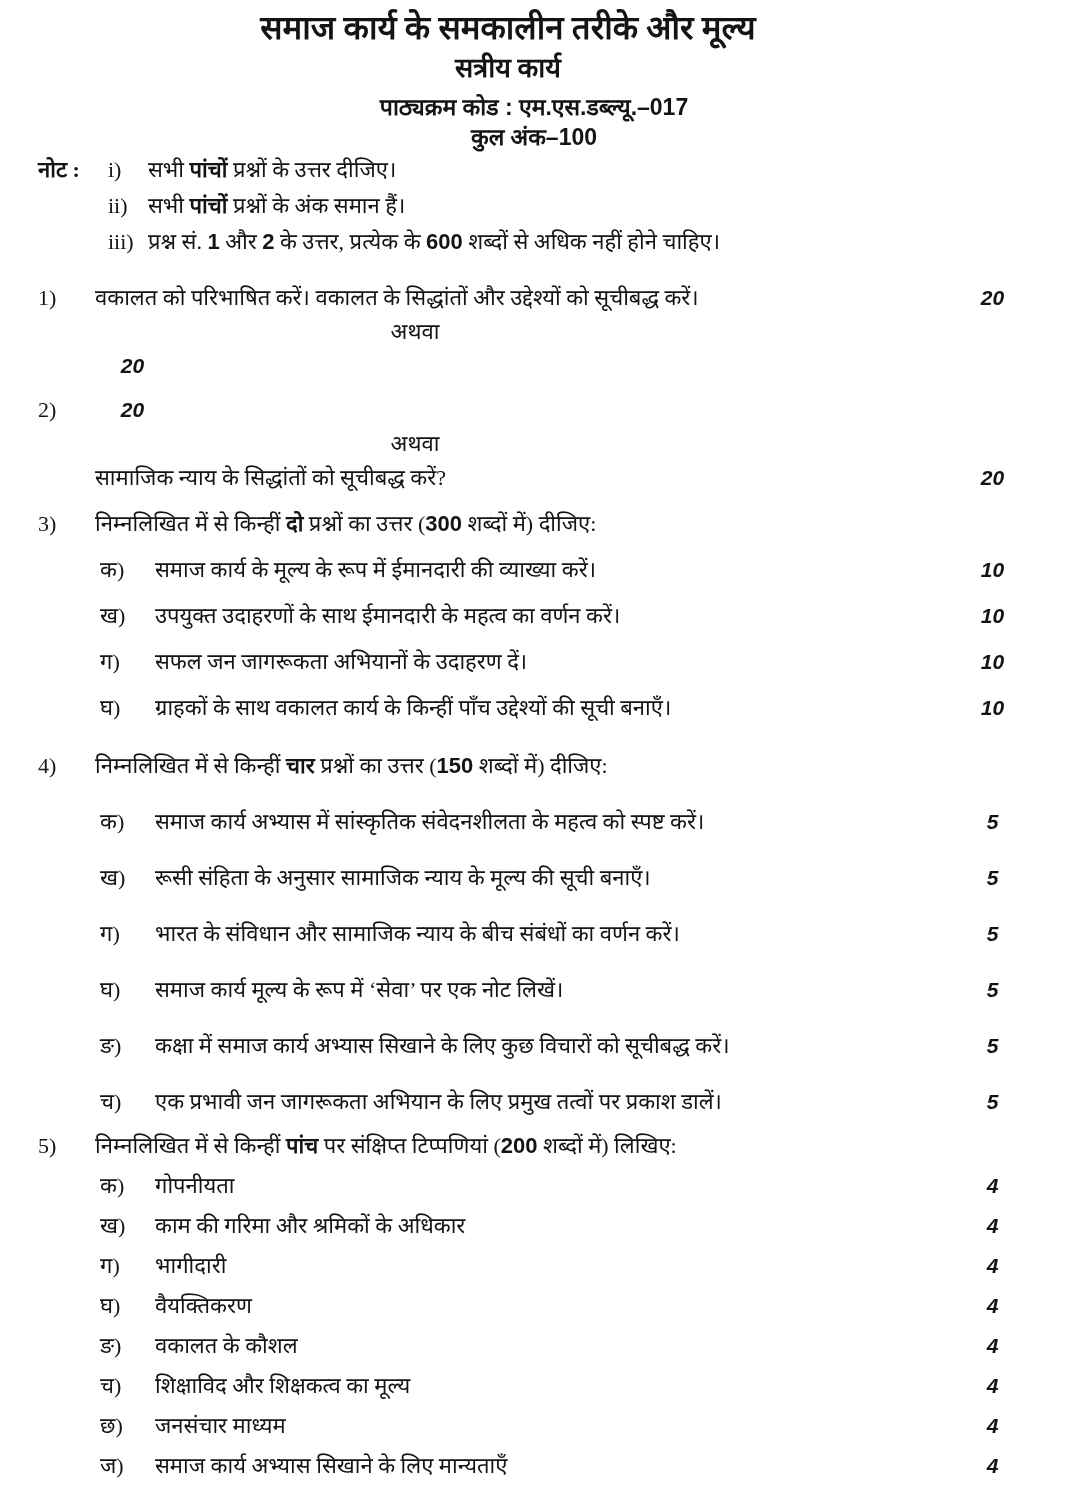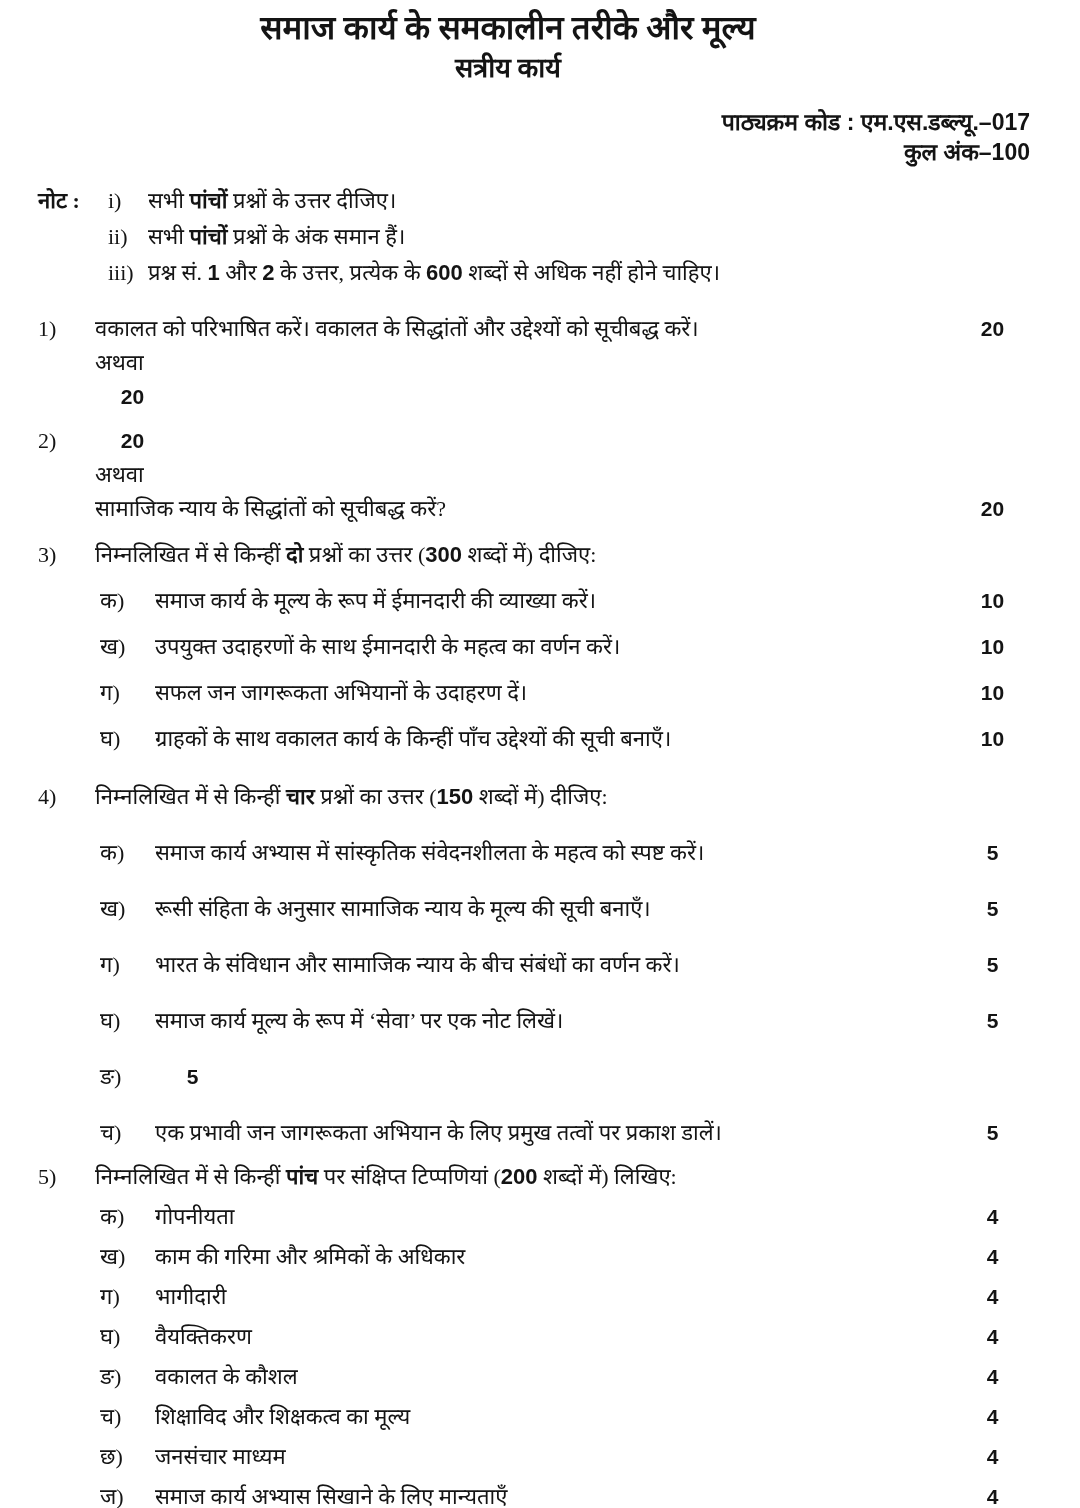--- a/index.html
+++ b/index.html
@@ -15,50 +15,52 @@
     font-family: "Liberation Serif", serif;
     -webkit-font-smoothing: antialiased;
   }
   .page { padding: 8px 50px 0 38px; }
 
   
   .titles { width: 940px; text-align: center; }
   .title1 { font-size: 33px; font-weight: 700; line-height: 40px; }
   .title2 { font-size: 27px; font-weight: 700; line-height: 40px; }
   .header-right {
-    text-align: right;
+    text-align: center;
     font-weight: 700;
     font-size: 23px;
     line-height: 30px;
-    margin-top: 19px;
+    margin-top: 4px;
   }
   .header-right .digits, .q-marks, .b { font-family: "Liberation Sans", "Liberation Serif", sans-serif; }
 
   
-  .note { margin-top: 16px; font-size: 22px; }
+  .note { margin-top: 0; font-size: 22px; }
   .note-row { display: flex; line-height: 36px; }
   .note-label { width: 70px; font-weight: 700; flex-shrink: 0; }
   .note-num { width: 40px; flex-shrink: 0; }
   .note-text { flex: 1; }
 
   
   .q-block { }
   .q-row { display: flex; line-height: 32px; font-size: 22px; }
   .q-num { width: 57px; flex-shrink: 0; }
   .q-text { flex: 1; padding-right: 10px; }
   .q-marks {
     width: 75px;
     flex-shrink: 0;
     text-align: center;
     font-weight: 700;
     font-size: 21px;
+    font-style: italic;
   }
   .or-row {
     margin-left: 57px;
     width: 640px;
+    text-align: center;
     line-height: 30px;
     margin-top: 3px;
     margin-bottom: 3px;
     font-size: 22px;
   }
   .sub-row { margin-left: 62px; }
   .sub-letter { width: 55px; flex-shrink: 0; }
 
   #q1 { margin-top: 22px; }
   #q2 { margin-top: 12px; }
@@ -173,20 +175,21 @@
           <span class="q-text"><span>भारत के संविधान और सामाजिक न्याय के बीच संबंधों का वर्णन करें।</span></span>
           <span class="q-marks">5</span>
         </div>
         <div class="q-row sub-row">
           <span class="sub-letter">घ)</span>
           <span class="q-text"><span>समाज कार्य मूल्य के रूप में ‘सेवा’ पर एक नोट लिखें।</span></span>
           <span class="q-marks">5</span>
         </div>
         <div class="q-row sub-row">
           <span class="sub-letter">ङ)</span>
+          <span class="q-text"><span>कक्षा में समाज कार्य अभ्यास सिखाने के लिए कुछ विचारों को सूचीबद्ध करें।</span></span>
           <span class="q-marks">5</span>
         </div>
         <div class="q-row sub-row">
           <span class="sub-letter">च)</span>
           <span class="q-text"><span>एक प्रभावी जन जागरूकता अभियान के लिए प्रमुख तत्वों पर प्रकाश डालें।</span></span>
           <span class="q-marks">5</span>
         </div>
       </div>
       <div class="q-block" id="q5">
         <div class="q-row">

